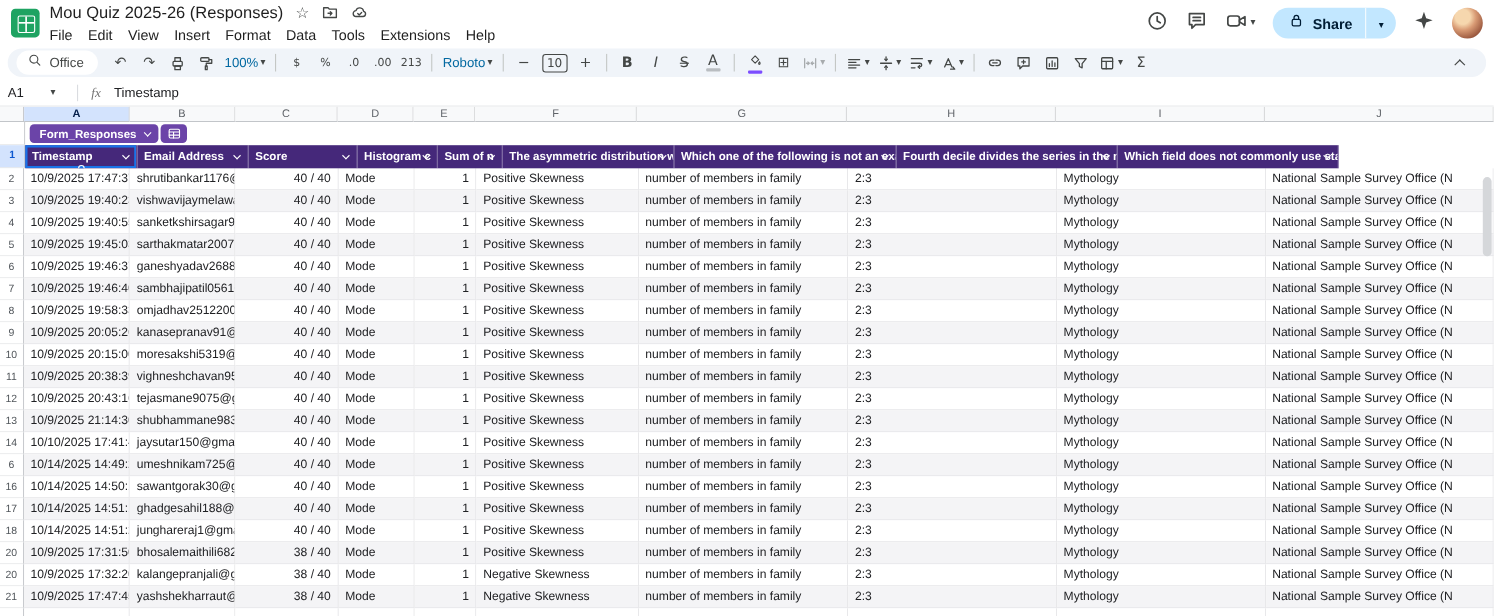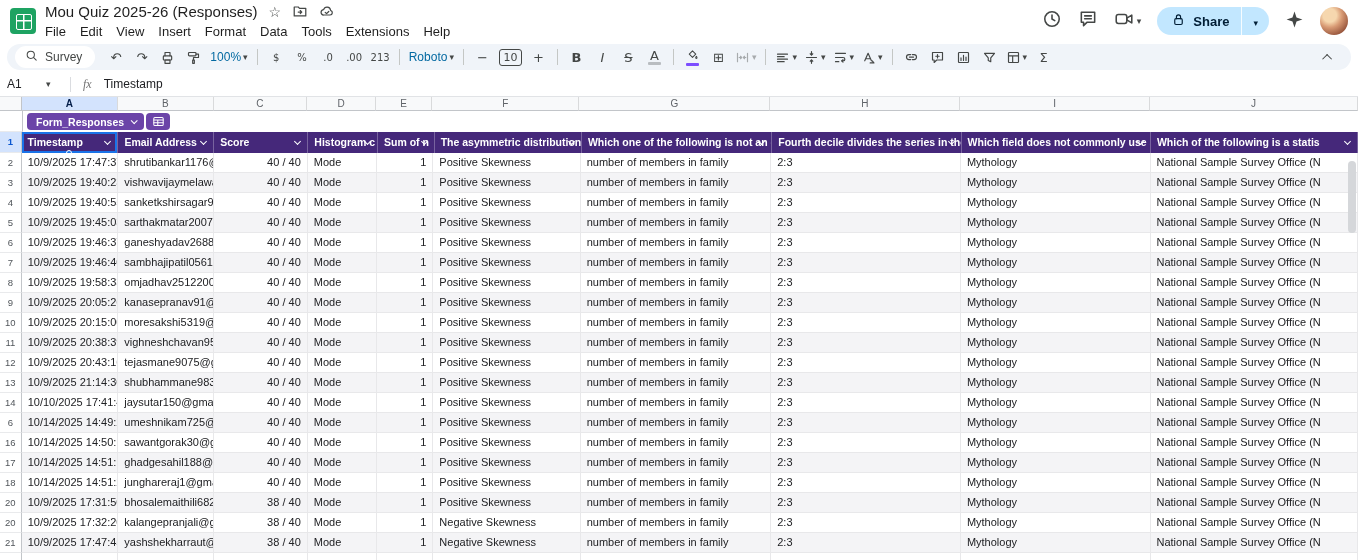--- a/index.html
+++ b/index.html
@@ -185,21 +185,21 @@
       <div class="avatar"></div>
     </div>
   </div>
 
   <div class="toolbar">
     <div class="menus-pill">
       <span><span><svg width="13" height="13" viewBox="0 0 18 18" fill="none" stroke="#444746" stroke-width="1.4" stroke-linecap="round" stroke-linejoin="round">
               <circle cx="8" cy="8" r="5"></circle>
               <line x1="12" y1="12" x2="15.5" y2="15.5"></line>
             </svg></span></span>
-      <span class="menus-label">Survey</span>
+      <span class="menus-label">Office</span>
     </div>
     <div class="tb-items">
         <div class="tb-btn">
           <span style="">↶</span>
         </div>
         <div class="tb-btn">
           <span style="">↷</span>
         </div>
         <div class="tb-btn">
           <svg width="15" height="15" viewBox="0 0 18 18" fill="none" stroke="#444746" stroke-width="1.4" stroke-linecap="round" stroke-linejoin="round">
@@ -396,21 +396,20 @@
         <div class="gutter" style="width: 23px;">1</div>
         <div class="hcell selcell" style="width: 102px;"><span>Timestamp</span><span class="fchev"></span><span class="selhandle"></span></div>
         <div class="hcell" style="width: 101px;"><span>Email Address</span><span class="fchev"></span></div>
         <div class="hcell" style="width: 99px;"><span>Score</span><span class="fchev"></span></div>
         <div class="hcell" style="width: 73px;"><span>Histogram c</span><span class="fchev"></span></div>
         <div class="hcell" style="width: 59px;"><span>Sum of n</span><span class="fchev"></span></div>
         <div class="hcell" style="width: 156px;"><span>The asymmetric distribution whicl</span><span class="fchev"></span></div>
         <div class="hcell" style="width: 202px;"><span>Which one of the following is not an example</span><span class="fchev"></span></div>
         <div class="hcell" style="width: 201px;"><span>Fourth decile divides the series in the ratio.....</span><span class="fchev"></span></div>
         <div class="hcell" style="width: 201px;"><span>Which field does not commonly use statistics</span><span class="fchev"></span></div>
-        <div class="hcell" style="width: 220px;"><span>Which of the following is a statis</span><span class="fchev"></span></div>
       </div>
       <div class="grow drow">
         <div class="gutter" style="width: 23px;">2</div>
         <div class="dcell r" style="width: 102px;">10/9/2025 17:47:37</div>
         <div class="dcell" style="width: 101px;">shrutibankar1176@gma</div>
         <div class="dcell r" style="width: 99px;">40 / 40</div>
         <div class="dcell" style="width: 73px;">Mode</div>
         <div class="dcell r" style="width: 59px;">1</div>
         <div class="dcell" style="width: 156px;">Positive Skewness</div>
         <div class="dcell" style="width: 202px;">number of members in family</div>

